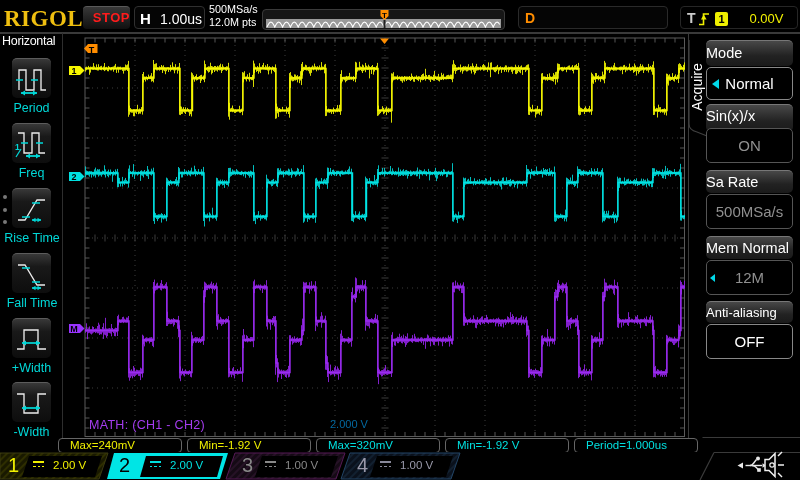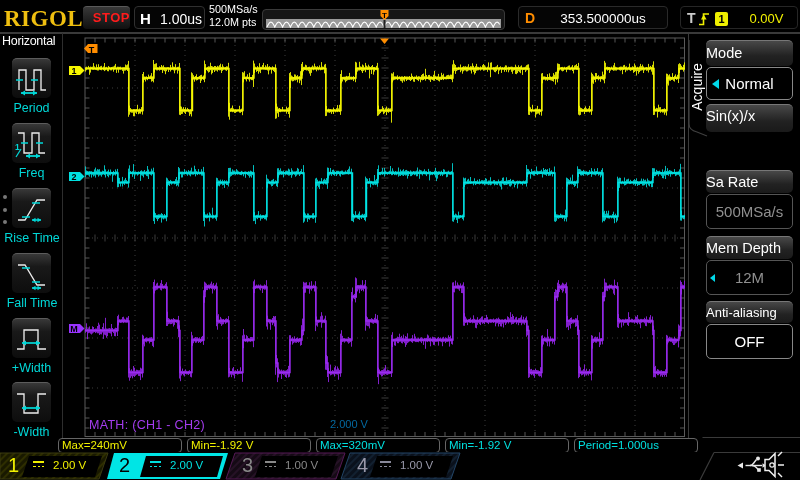--- a/index.html
+++ b/index.html
@@ -53,21 +53,21 @@
 .voff{border:1.5px solid #555;color:#909090}
 .ctri{position:absolute;left:5px;top:50%;margin-top:-5px;width:0;height:0;
   border-top:5px solid transparent;border-bottom:5px solid transparent;border-right:7px solid #00d8e8}
 .ctri2{position:absolute;left:3px;top:50%;margin-top:-4px;width:0;height:0;
   border-top:4px solid transparent;border-bottom:4px solid transparent;border-right:5px solid #00d8e8}
 
 #mathlab{left:89px;top:418px;font-size:12.5px;color:#a53cf0;letter-spacing:0.3px}
 #mathscale{left:330px;top:418px;font-size:11px;color:#0369a1}
 
 .meas{top:438px;width:124px;height:14.5px;border:1px solid #666;border-radius:4px;
-  background:#000;font-size:11.5px;line-height:13px;padding-left:3px}
+  background:#000;font-size:11.5px;line-height:13px;padding-left:11px}
 
 #chanbar{left:0;top:452px;width:800px;height:28px;background:#000}
 .chnum{position:absolute;font-size:20px;line-height:26px}
 .chval{position:absolute;top:4px;height:19px;font-size:11.5px;line-height:18px}
 .dcic{position:absolute;width:11px;height:8px}
 .dcic i{position:absolute;left:0;width:11px;height:1.5px;background:currentColor;display:block}
 .dcic i.t{top:0}
 .dcic i.b{top:4.5px;background:repeating-linear-gradient(90deg,currentColor 0 2.5px,transparent 2.5px 4.5px)}
 </style></head>
 <body>
@@ -83,21 +83,20 @@
 <div class="abs" id="posbar"></div>
 <div class="abs" id="posband"></div>
 <svg class="abs" style="left:0;top:0" width="800" height="32">
 <polyline points="267,27 268.3,24.5 269.6,22.6699 270.9,22 272.2,22.6699 273.5,24.5 274.8,27 276.1,24.5 277.4,22.6699 278.7,22 280,22.6699 281.3,24.5 282.6,27 283.9,24.5 285.2,22.6699 286.5,22 287.8,22.6699 289.1,24.5 290.4,27 291.7,24.5 293,22.6699 294.3,22 295.6,22.6699 296.9,24.5 298.2,27 299.5,24.5 300.8,22.6699 302.1,22 303.4,22.6699 304.7,24.5 306,27 307.3,24.5 308.6,22.6699 309.9,22 311.2,22.6699 312.5,24.5 313.8,27 315.1,24.5 316.4,22.6699 317.7,22 319,22.6699 320.3,24.5 321.6,27 322.9,24.5 324.2,22.6699 325.5,22 326.8,22.6699 328.1,24.5 329.4,27 330.7,24.5 332,22.6699 333.3,22 334.6,22.6699 335.9,24.5 337.2,27 338.5,24.5 339.8,22.6699 341.1,22 342.4,22.6699 343.7,24.5 345,27 346.3,24.5 347.6,22.6699 348.9,22 350.2,22.6699 351.5,24.5 352.8,27 354.1,24.5 355.4,22.6699 356.7,22 358,22.6699 359.3,24.5 360.6,27 361.9,24.5 363.2,22.6699 364.5,22 365.8,22.6699 367.1,24.5 368.4,27 369.7,24.5 371,22.6699 372.3,22 373.6,22.6699 374.9,24.5 376.2,27 377.5,24.5 378.8,22.6699 380.1,22 381.4,22.6699 382.7,24.5 384,27 385.3,24.5 386.6,22.6699 387.9,22 389.2,22.6699 390.5,24.5 391.8,27 393.1,24.5 394.4,22.6699 395.7,22 397,22.6699 398.3,24.5 399.6,27 400.9,24.5 402.2,22.6699 403.5,22 404.8,22.6699 406.1,24.5 407.4,27 408.7,24.5 410,22.6699 411.3,22 412.6,22.6699 413.9,24.5 415.2,27 416.5,24.5 417.8,22.6699 419.1,22 420.4,22.6699 421.7,24.5 423,27 424.3,24.5 425.6,22.6699 426.9,22 428.2,22.6699 429.5,24.5 430.8,27 432.1,24.5 433.4,22.6699 434.7,22 436,22.6699 437.3,24.5 438.6,27 439.9,24.5 441.2,22.6699 442.5,22 443.8,22.6699 445.1,24.5 446.4,27 447.7,24.5 449,22.6699 450.3,22 451.6,22.6699 452.9,24.5 454.2,27 455.5,24.5 456.8,22.6699 458.1,22 459.4,22.6699 460.7,24.5 462,27 463.3,24.5 464.6,22.6699 465.9,22 467.2,22.6699 468.5,24.5 469.8,27 471.1,24.5 472.4,22.6699 473.7,22 475,22.6699 476.3,24.5 477.6,27 478.9,24.5 480.2,22.6699 481.5,22 482.8,22.6699 484.1,24.5 485.4,27 486.7,24.5 488,22.6699 489.3,22 490.6,22.6699 491.9,24.5 493.2,27 494.5,24.5 495.8,22.6699 497.1,22 498.4,22.6699 499.7,24.5" fill="none" stroke="#fff" stroke-width="1.1"></polyline>
 <path d="M380.5 10h8v6l-4 4-4-4z" fill="#ff8d00"></path>
 <text x="384.5" y="18" style="font:bold 8px Liberation Sans;fill:#000;text-anchor:middle">T</text>
 <rect x="383.5" y="20" width="2" height="8" fill="#222"></rect>
 </svg>
 <div class="abs" id="dbox">
       <b>D</b>
-      <span>353.500000us</span>
     </div>
 <div class="abs" id="tbox">
       <span class="tt">T</span>
       <svg style="position:absolute;left:17px;top:3px" width="17" height="18">
         <path d="M1 14.5h4.5V4h5.5" stroke="#f0f000" stroke-width="1.6" fill="none"></path>
         <path d="M5.75 4.5l2.8 5h-5.6z" fill="#f0f000"></path>
       </svg>
       <span class="tn">1</span>
       <span class="tv">0.00V</span>
     </div>
@@ -155,23 +154,24 @@
 <div class="abs" id="rsep"></div>
 <div class="abs" id="acq">
       <span>Acquire</span>
     </div>
 <svg class="abs" style="left:688px;top:40px" width="20" height="100">
       <path d="M1 0v84q0 6 8 8l10 4" stroke="#3f3f3f" stroke-width="1.2" fill="none"></path>
     </svg>
 <div class="abs mhdr" style="top:40px;height:26px;line-height:25px;">Mode</div>
 <div class="abs mval von" style="top:67px;height:33px;line-height:31px"><i class="ctri"></i>Normal</div>
 <div class="abs mhdr" style="top:104px;height:28px;line-height:22px;">Sin(x)/x</div>
+<div class="abs mval voff" style="top:128px;height:35px;line-height:33px">ON</div>
 <div class="abs mhdr" style="top:170px;height:23px;line-height:22px;">Sa Rate</div>
 <div class="abs mval voff" style="top:194px;height:35px;line-height:33px">500MSa/s</div>
-<div class="abs mhdr" style="top:236px;height:23px;line-height:22px;">Mem Depth</div>
+<div class="abs mhdr" style="top:236px;height:23px;line-height:22px;">Mem Normal</div>
 <div class="abs mval voff" style="top:260px;height:35px;line-height:33px"><i class="ctri2"></i>12M</div>
 <div class="abs mhdr" style="top:301px;height:22px;line-height:21px;font-size:13px;">Anti-aliasing</div>
 <div class="abs mval von" style="top:324px;height:35px;line-height:33px">OFF</div>
 <div class="abs" style="left:0;top:0"><svg id="scope" width="800" height="480" viewBox="0 0 800 480">
 <style>
 .gd{stroke:#3c3c3c;stroke-width:1;stroke-dasharray:1 4}
 .gt{stroke:#3c3c3c;stroke-width:1;fill:none}
 .bt{stroke:#555;stroke-width:1;fill:none}
 .gb{stroke:#5a5a5a;stroke-width:1;fill:none}
 .mklb{font:bold 9px "Liberation Sans",sans-serif;fill:#000;text-anchor:middle}

